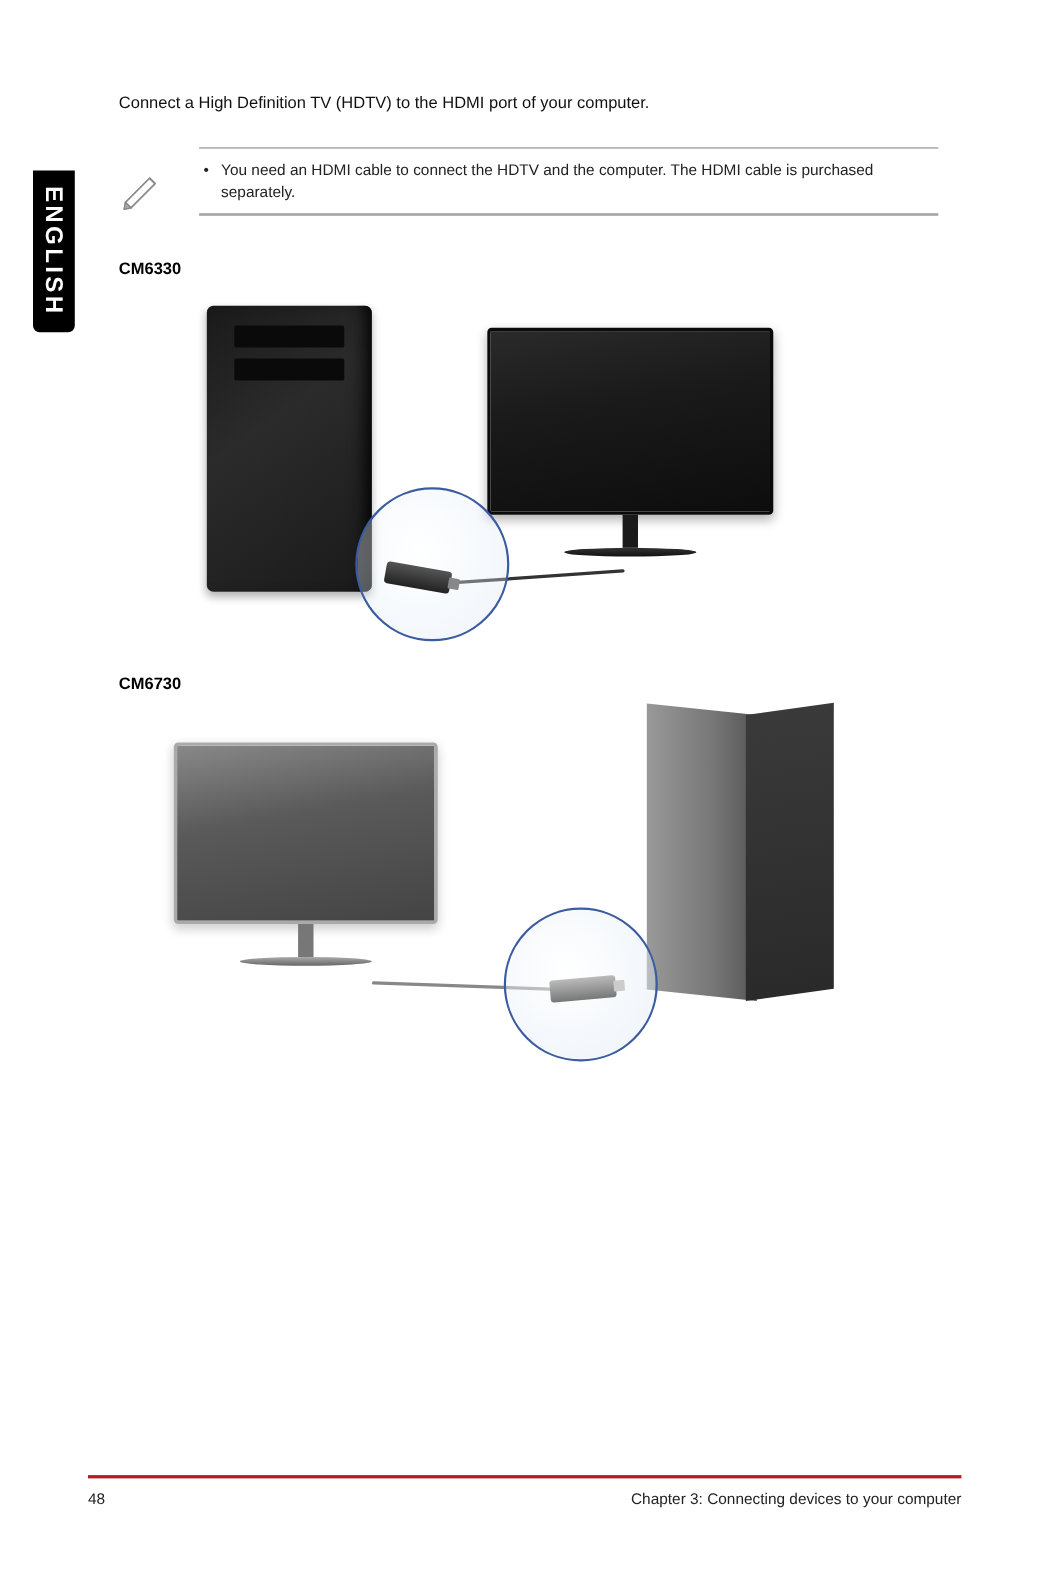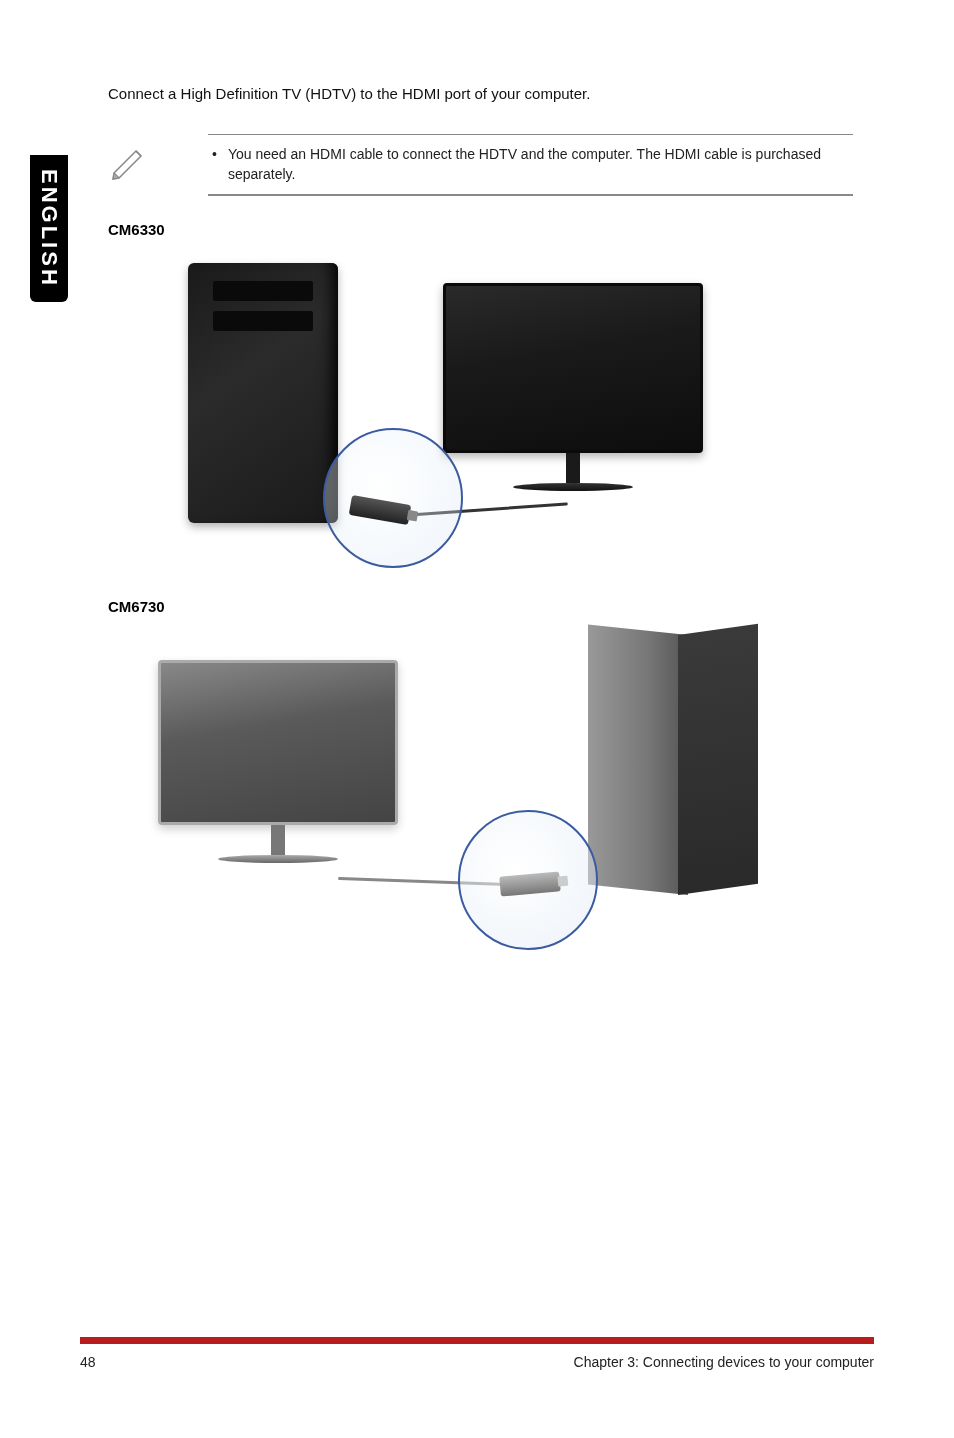--- a/index.html
+++ b/index.html
@@ -37,23 +37,23 @@
       color: #000;
       margin-bottom: 14px;
     }
     .intro {
       font-size: 15px;
       color: #111;
       margin-bottom: 32px;
     }
     .note-block {
       display: flex;
-      align-items: flex-start;
-      gap: 60px;
-      margin-bottom: 25px;
+      align-items: flex-end;
+      gap: 33px;
+      margin-bottom: 40px;
     }
     .note-icon {
       width: 40px;
       flex-shrink: 0;
       margin-top: 6px;
     }
     .note-text {
       flex: 1;
       font-size: 14px;
       color: #222;
@@ -242,21 +242,21 @@
       width: 10px;
       height: 10px;
       background: #ccc;
       border-radius: 1px;
     }
     .footer {
       position: absolute;
       bottom: 68px;
       left: 80px;
       right: 80px;
-      border-top: 7px solid #b91c1c;
+      border-top: 3px solid #b91c1c;
       padding-top: 10px;
       display: flex;
       justify-content: space-between;
       font-size: 14px;
       color: #222;
     }
   </style>
 </head>
 <body>
 

